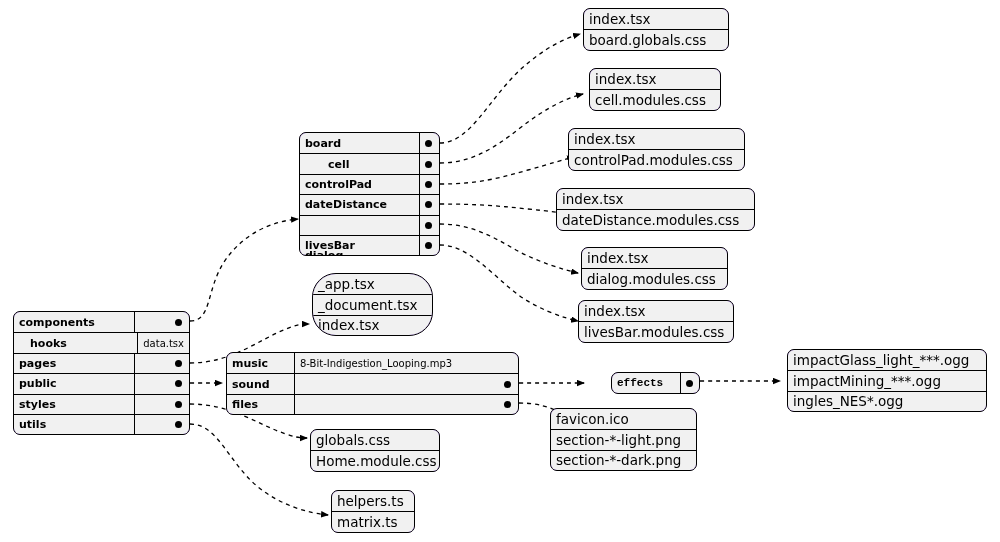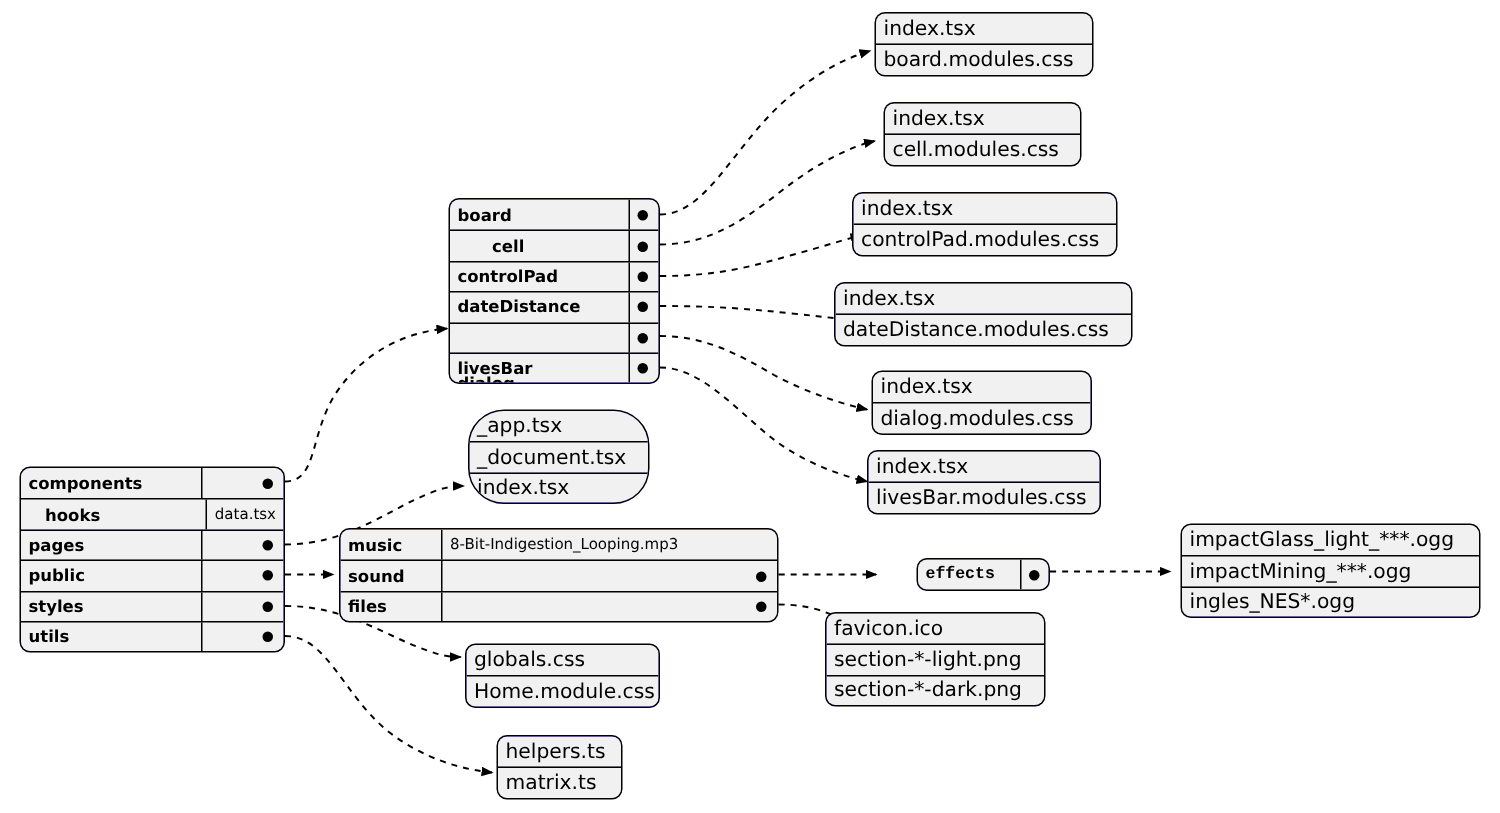--- a/index.html
+++ b/index.html
@@ -23,21 +23,21 @@
     top: 0;
     width: 1000px;
     height: 542px;
     pointer-events: none;
   }
   .node {
     position: absolute;
     box-sizing: border-box;
     border: 1.4px solid #000000;
     border-radius: 7px;
-    background: #8b5cf6;
+    background: #4c1d95;
     overflow: hidden;
     box-shadow: 0 0 0 0 transparent;
   }
   .row {
     display: flex;
     align-items: stretch;
     border-top: 1.4px solid #000000;
     height: 20.4px;
     background: #f1f1f1;
     box-sizing: border-box;
@@ -201,21 +201,21 @@
     <div class="row">
       <div class="cell-name bold" style="width:117px;">livesBar</div>
       <div class="cell-val dot">
           <span class="dotmark"></span>
         </div>
     </div>
   </div>
 
   <div class="node" style="left:583px; top:8px; width:146px;">
     <div class="plain-row">index.tsx</div>
-    <div class="plain-row">board.modules.css</div>
+    <div class="plain-row">board.globals.css</div>
   </div>
 
   <div class="node" style="left:589px; top:68px; width:132px;">
     <div class="plain-row">index.tsx</div>
     <div class="plain-row">cell.modules.css</div>
   </div>
 
   <div class="node" style="left:568px; top:128px; width:177px;">
     <div class="plain-row">index.tsx</div>
     <div class="plain-row">controlPad.modules.css</div>

